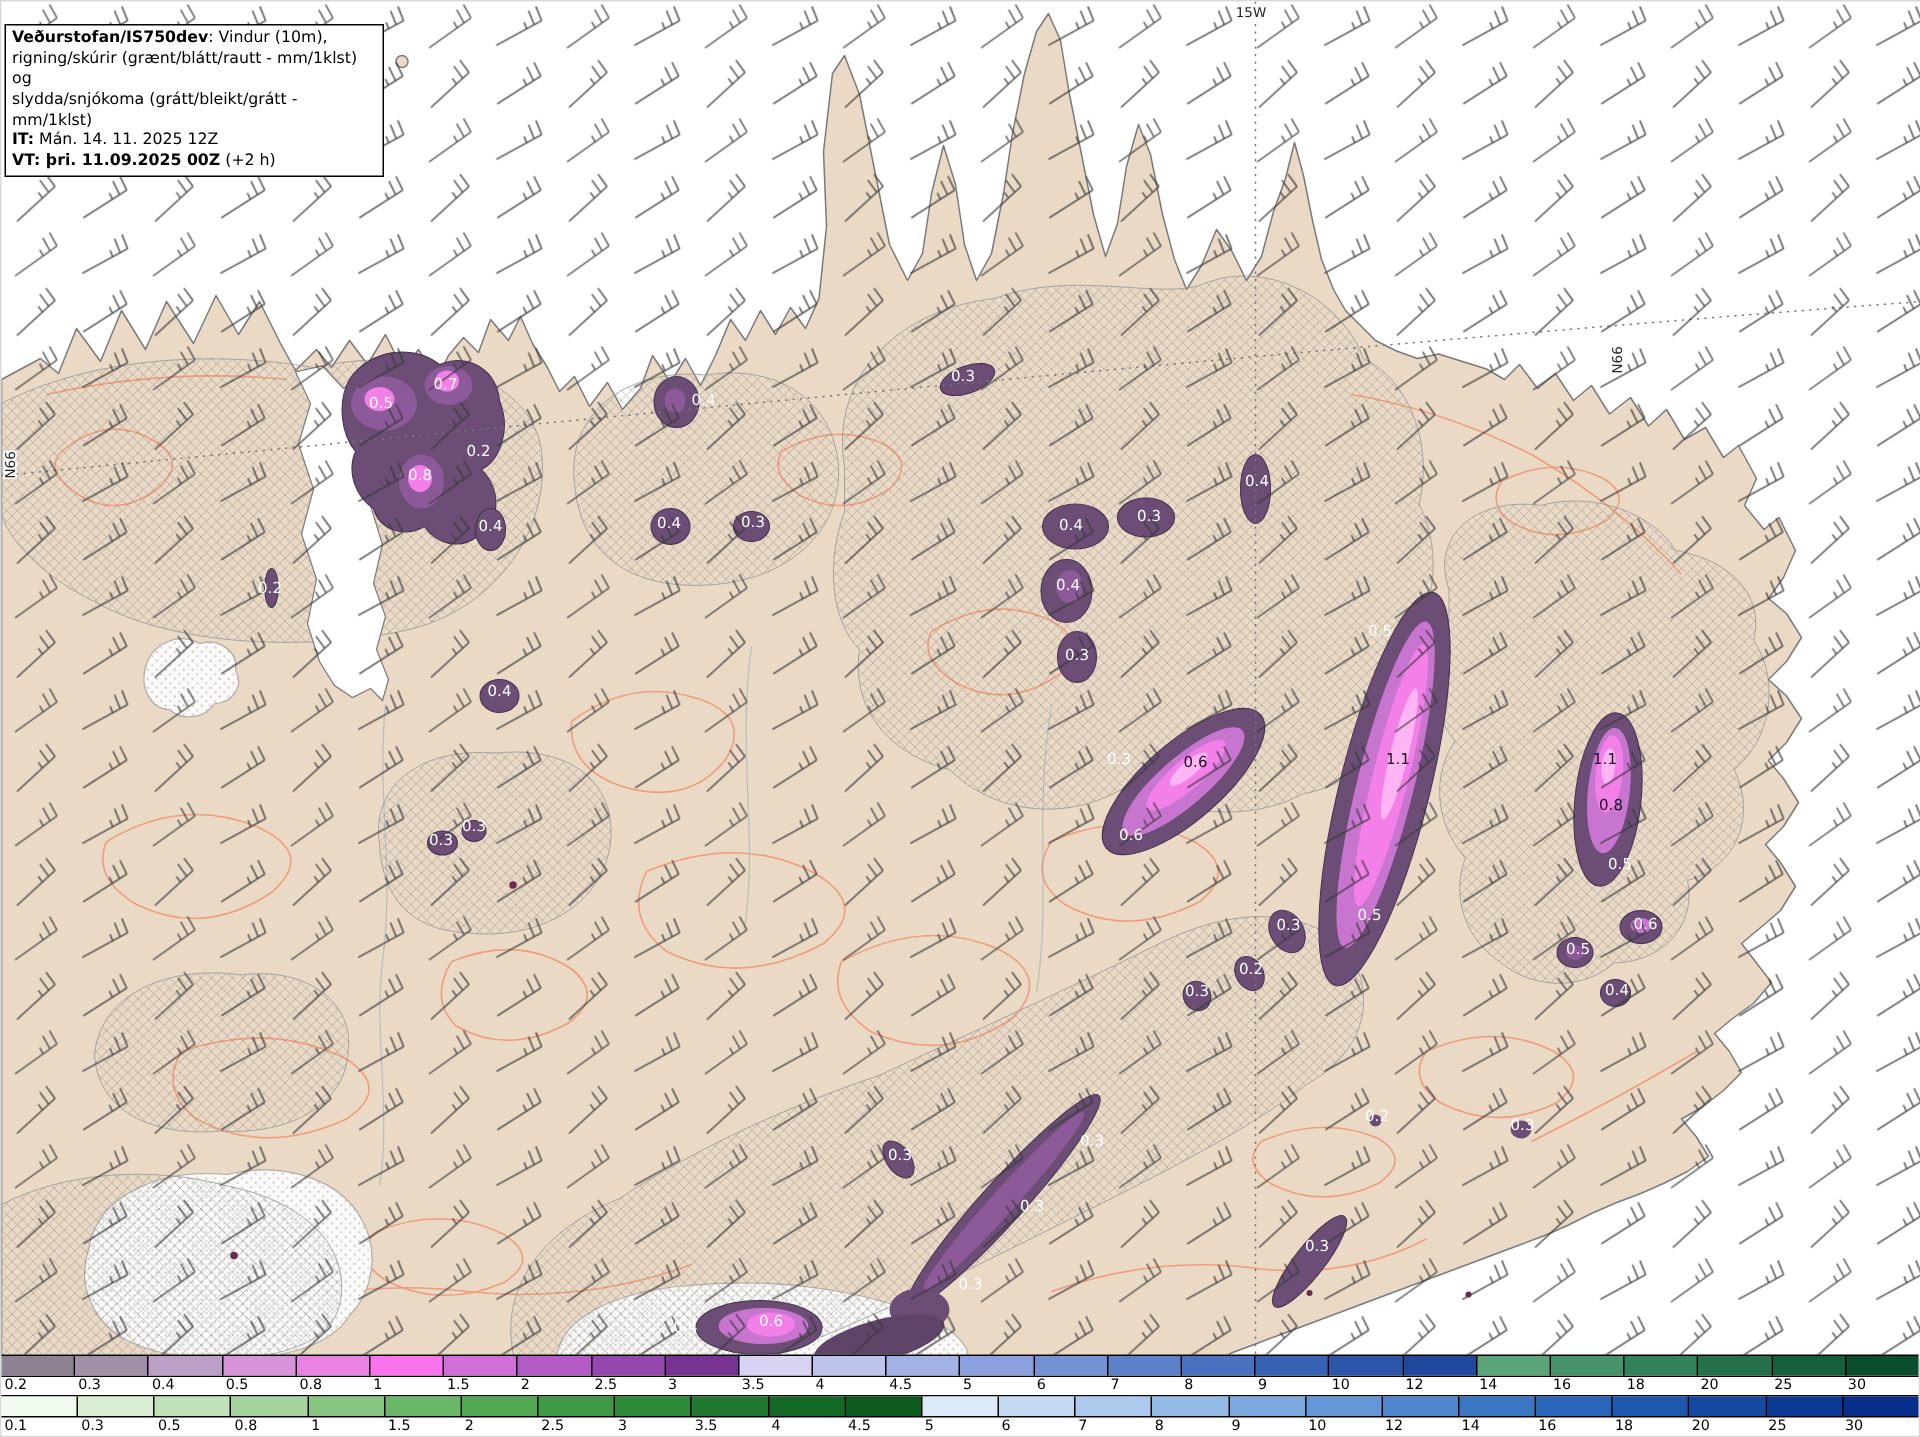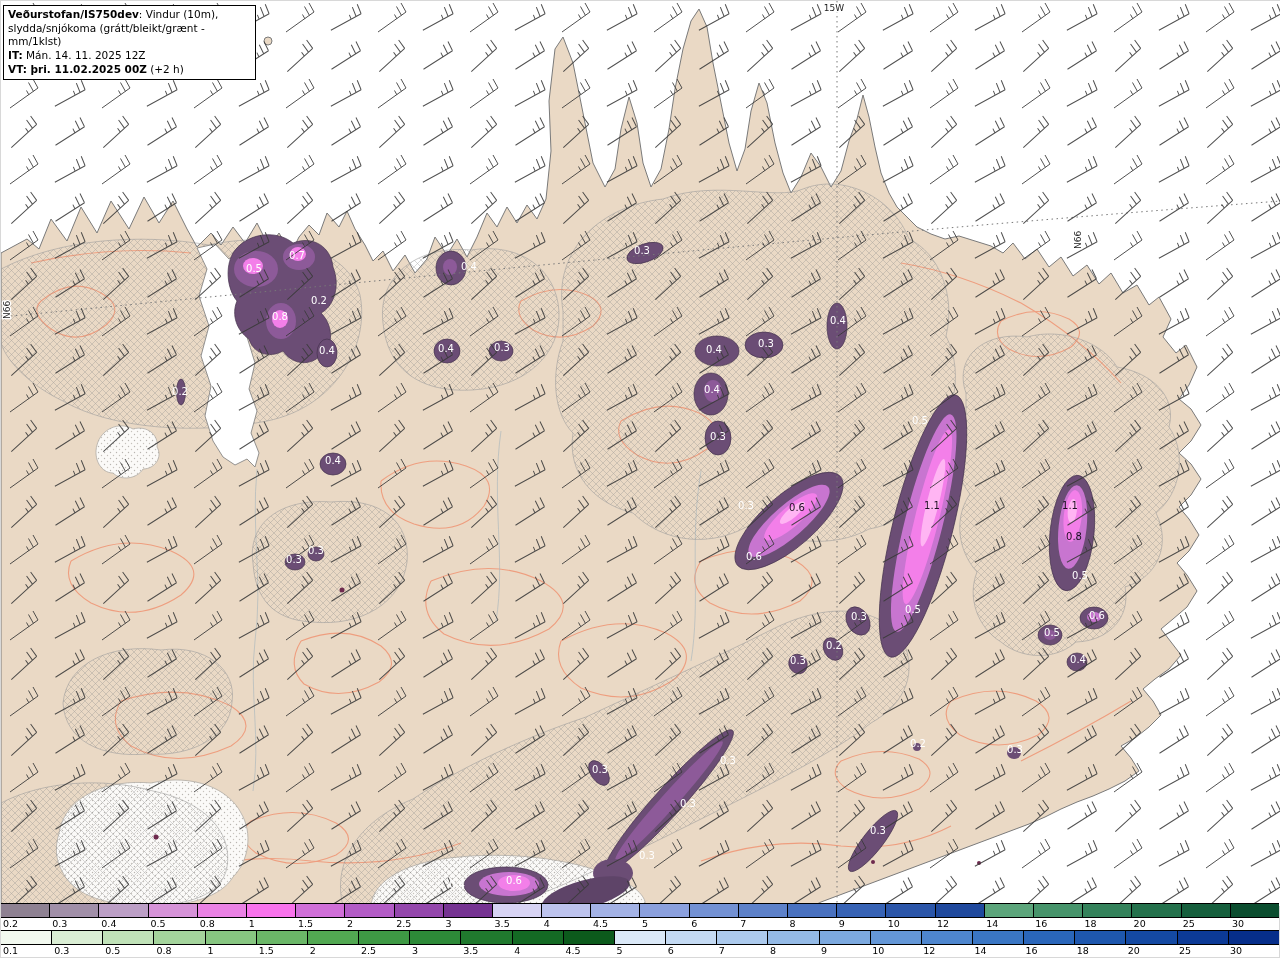--- a/index.html
+++ b/index.html
@@ -2,21 +2,21 @@
 <html style="--land: #ead9c5; --sea: #ffffff; --coast: #7a7a7a; --contour: #ef9878; --hatch: #8a8a8a; --barb: #383838; --snow_dark: #6b4d75; --snow_mid: #c875d0; --snow_bright: #f37fe9; --snow_core: #ffb5f3;"><head>
 <meta charset="utf-8">
 <style>
   html,body{margin:0;padding:0;background:#fff;}
   body{width:1280px;height:958px;position:relative;overflow:hidden;
        font-family:"DejaVu Sans","Liberation Sans",sans-serif;}
   .stage{position:absolute;inset:0;border:1px solid #d8d8d8;box-sizing:border-box;}
   svg#map{position:absolute;top:0;left:0;display:block;}
 
   
-  .titlebox{position:absolute;top:4px;left:2px;z-index:5;background:#fff;
+  .titlebox{position:absolute;top:15px;left:2px;z-index:5;background:#fff;
             border:1px solid #000;padding:2px 5px 3px 4px;font-size:10.5px;
             line-height:1.3;color:#000;max-width:242px;}
   .titlebox b{font-weight:bold;}
 
   
   .colorbars{position:absolute;left:0;right:0;bottom:0;z-index:6;background:#fff;}
   .swatches{display:flex;height:15px;border-top:1px solid #000;border-bottom:1px solid #000;box-sizing:border-box;}
   .swatch{flex:1 1 0;border-left:1px solid #000;box-sizing:border-box;}
   .swatch:first-child{border-left:none;}
   .cb-labels{display:flex;height:12px;}
@@ -262,23 +262,24 @@
 
   <g>
     <text class="gratlabel" x="833" y="10" text-anchor="middle">15W</text>
     <text class="gratlabel" transform="translate(9,318) rotate(-90)">N66</text>
     <text class="gratlabel" transform="translate(1080,248) rotate(-90)">N66</text>
   </g>
 </svg>
 
 <div class="titlebox">
   <div><b>Veðurstofan/IS750dev</b><span>: Vindur (10m),</span></div>
-  <div>slydda/snjókoma (grátt/bleikt/grænt - mm/1klst)</div>
+  <div>rigning/skúrir (grænt/blátt/rautt - mm/1klst) og</div>
+  <div>slydda/snjókoma (grátt/bleikt/grátt - mm/1klst)</div>
   <div><b>IT:</b><span> Mán. 14. 11. 2025 12Z</span></div>
-  <div><b><span>VT:</span><span> þri. 11.02.2025 00Z</span></b><span> (+2 h)</span></div>
+  <div><b><span>VT:</span><span> þri. 11.09.2025 00Z</span></b><span> (+2 h)</span></div>
 </div>
 
 <div class="colorbars">
   <div class="cbar">
     <div class="swatches">
           <div class="swatch" style="background: rgb(142, 129, 146);"></div>
           <div class="swatch" style="background: rgb(161, 143, 168);"></div>
           <div class="swatch" style="background: rgb(188, 159, 198);"></div>
           <div class="swatch" style="background: rgb(214, 147, 216);"></div>
           <div class="swatch" style="background: rgb(234, 130, 228);"></div>

